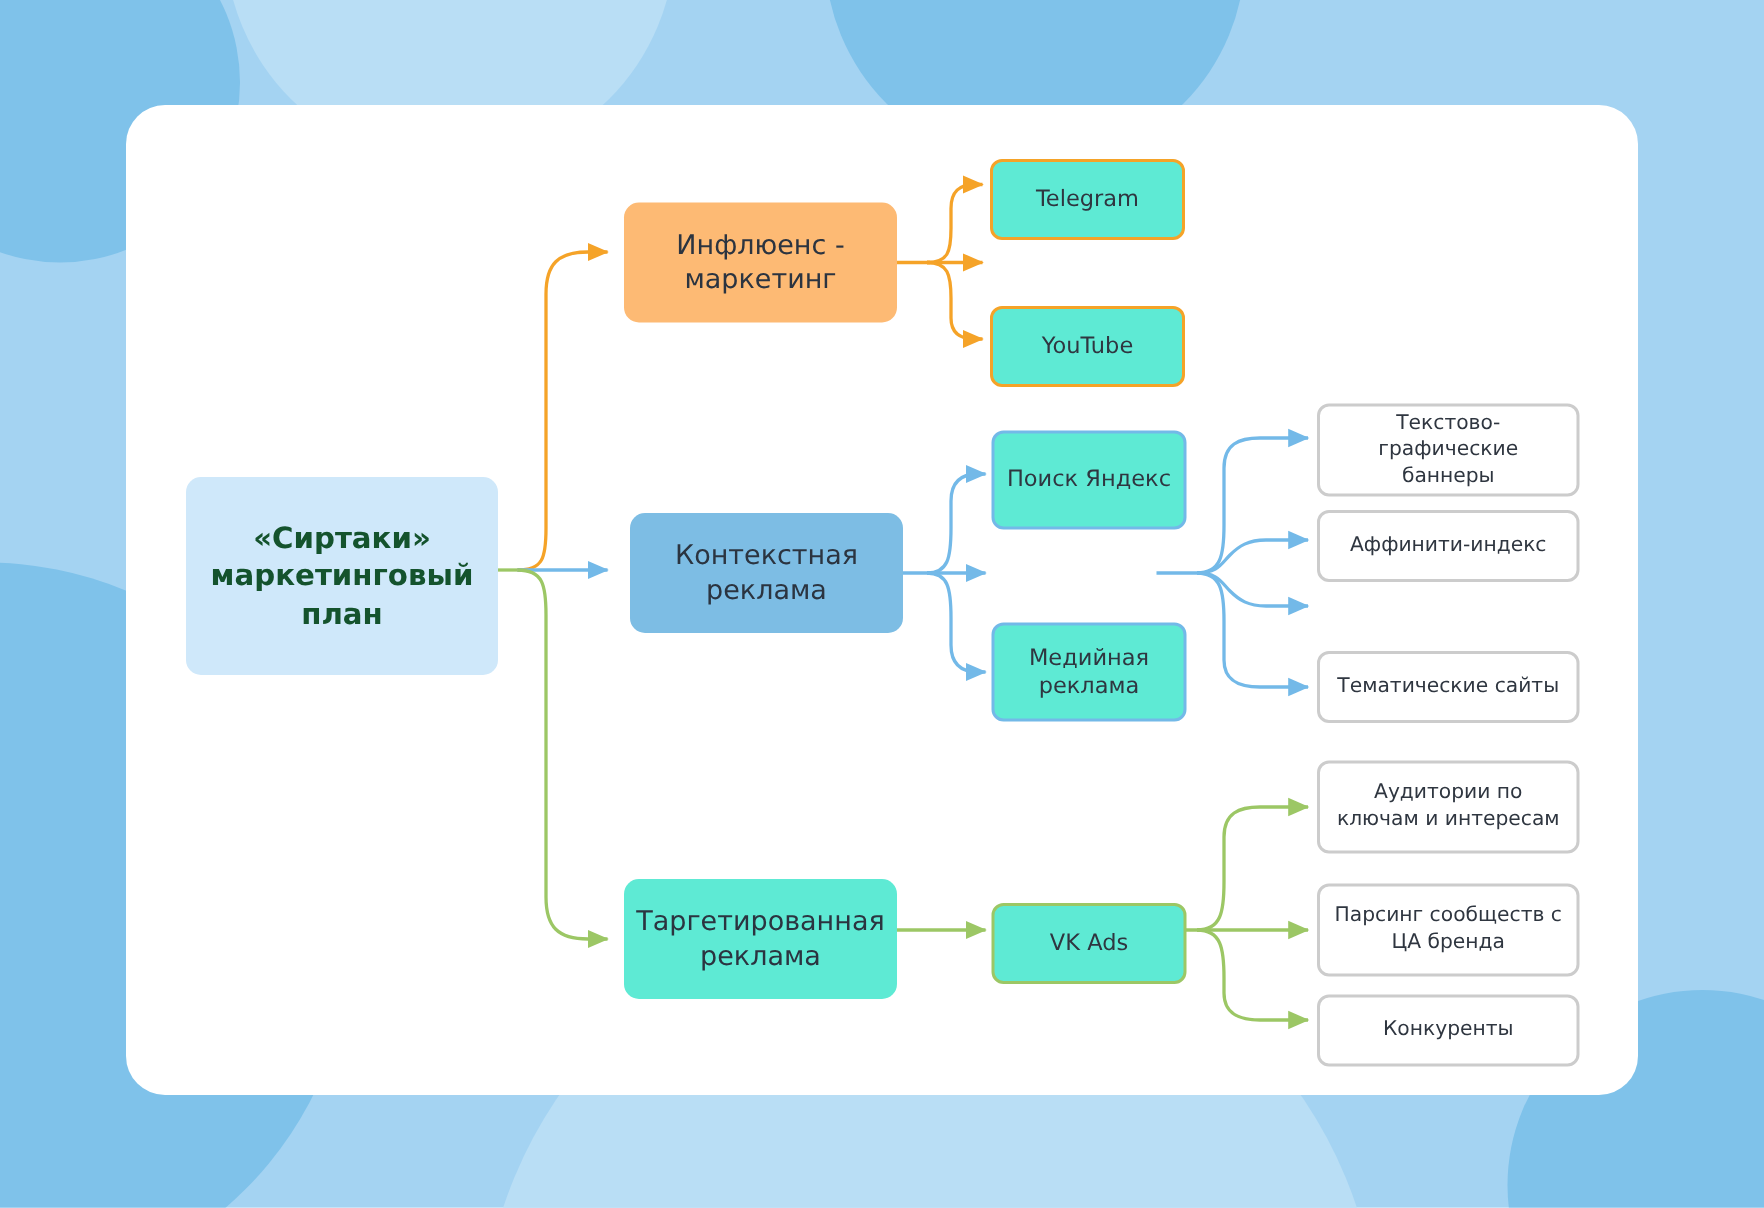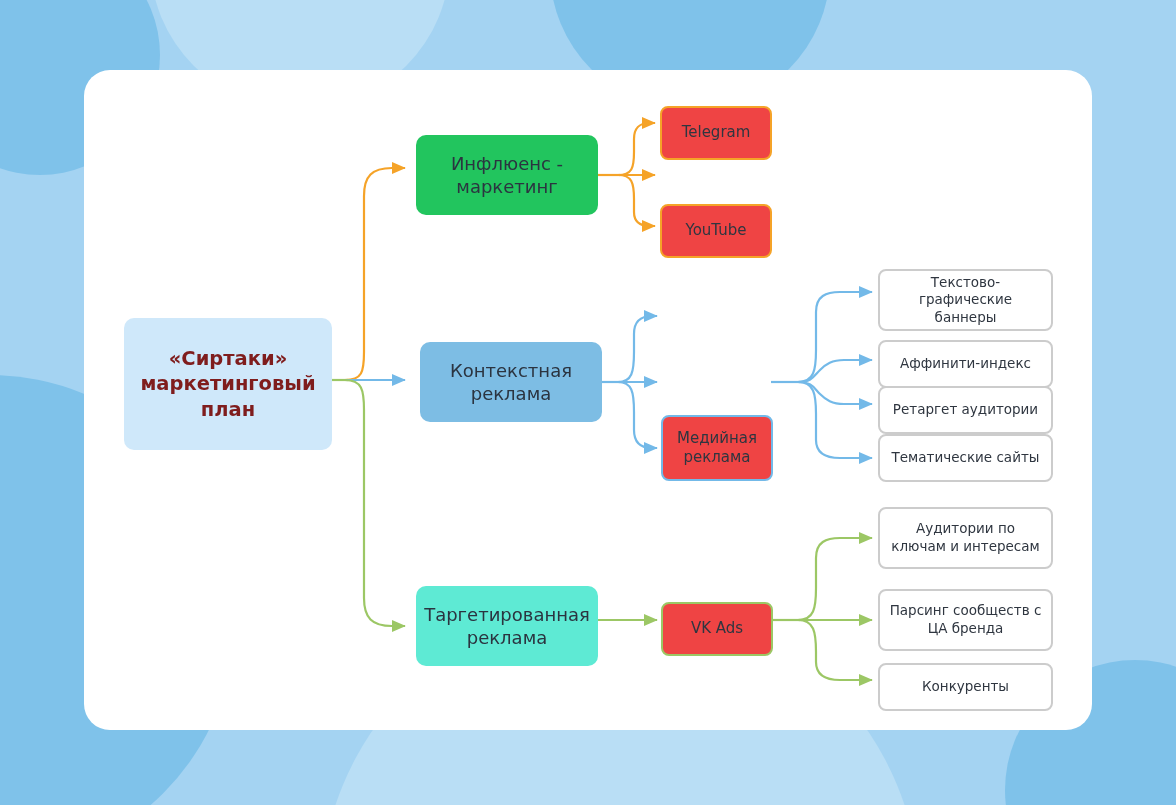--- a/index.html
+++ b/index.html
@@ -16,27 +16,27 @@
   #stage{position:absolute;left:0;top:0;width:1176px;height:805px;}
   .node{
     position:absolute;box-sizing:border-box;display:flex;
     align-items:center;justify-content:center;text-align:center;
     border-radius:8px;color:#2f3640;line-height:1.3;
   }
   .node span{display:block;padding:0 8px;}
   .root{
     left:124px;top:318px;width:208px;height:132px;
     background:#cfe8fa;border-radius:10px;
-    font-size:19.5px;font-weight:700;color:#7f1d1d;
+    font-size:19.5px;font-weight:700;color:#14532d;
   }
   .lvl1{width:182px;height:80px;font-size:18px;font-weight:400;border-radius:10px;}
-  .orange-fill{background:#22c55e;color:#2b3440;}
+  .orange-fill{background:#fdba74;color:#2b3440;}
   .blue-fill{background:#7dbde4;color:#2b3440;}
   .green-fill{background:#5eead4;color:#2b3440;}
-  .lvl2{width:112px;height:54px;background:#ef4444;font-size:15px;border:2px solid #737373;border-radius:8px;}
+  .lvl2{width:130px;height:54px;background:#5eead4;font-size:15px;border:2px solid #737373;border-radius:8px;}
   .lvl2.tall{height:66px;}
   .orange-out{border-color:#f5a328;}
   .blue-out{border-color:#73b9e8;}
   .green-out{border-color:#9cc765;}
   .lvl3{width:175px;height:48px;background:#fff;font-size:13.5px;border:2px solid #ccc;border-radius:8px;}
   .lvl3.tall{height:62px;}
   svg#wires{position:absolute;left:0;top:0;width:1176px;height:805px;pointer-events:none;}
 </style>
 </head>
 <body>
@@ -119,32 +119,32 @@
     <span>Таргетированная реклама</span>
   </div>
 
   <div class="node lvl2 orange-out" style="left:660px;top:106px;">
     <span>Telegram</span>
   </div>
   <div class="node lvl2 orange-out" style="left:660px;top:204px;">
     <span>YouTube</span>
   </div>
 
+  <div class="node lvl2 blue-out tall" style="left:661px;top:287px;">
+    <span>Поиск Яндекс</span>
+  </div>
   <div class="node lvl2 blue-out tall" style="left:661px;top:415px;">
     <span>Медийная реклама</span>
   </div>
 
   <div class="node lvl3 blue-out tall" style="left:878px;top:269px;justify-content:center;">
     <span>Текстово-графические баннеры</span>
   </div>
   <div class="node lvl3 blue-out" style="left:878px;top:340px;">
     <span>Аффинити-индекс</span>
-  </div>
-  <div class="node lvl3 blue-out" style="left:878px;top:386px;">
-    <span>Ретаргет аудитории</span>
   </div>
   <div class="node lvl3 blue-out" style="left:878px;top:434px;">
     <span>Тематические сайты</span>
   </div>
 
   <div class="node lvl2 green-out" style="left:661px;top:602px;text-align:right;">
     <span>VK Ads</span>
   </div>
 
   <div class="node lvl3 green-out tall" style="left:878px;top:507px;">

